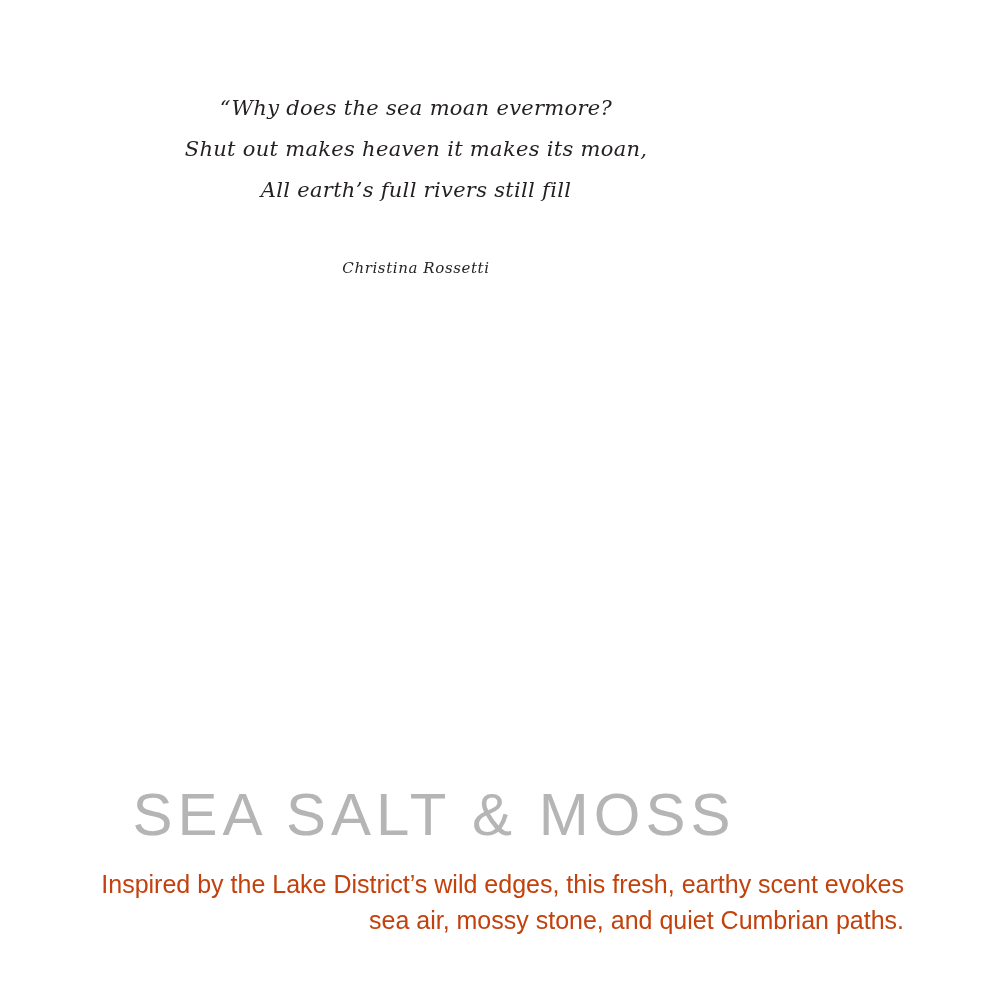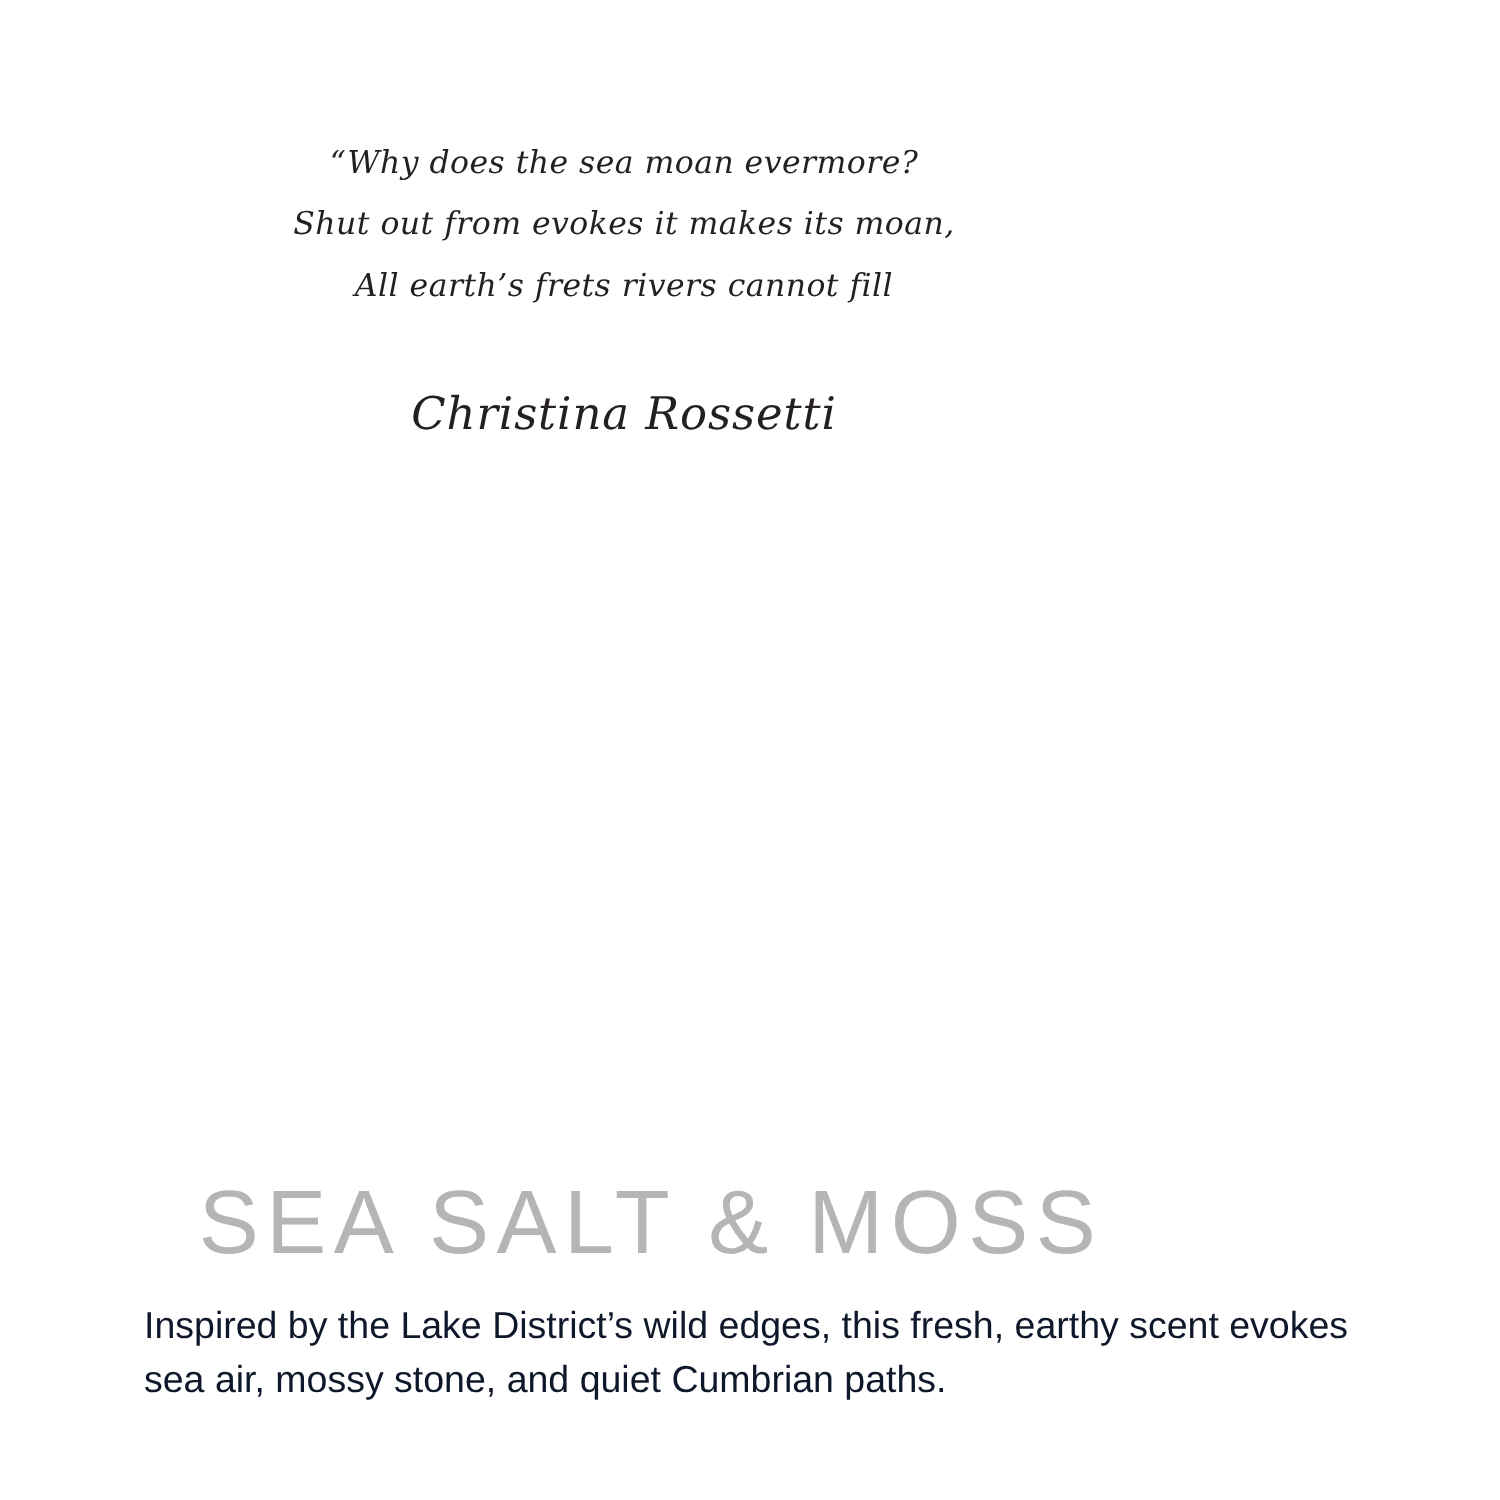--- a/index.html
+++ b/index.html
@@ -38,21 +38,21 @@
     line-height: 41px;
     letter-spacing: 0.3px;
     color: #241f20;
     white-space: nowrap;
   }
 
   .poem-attrib {
     margin-top: 48px;
     font-family: "DejaVu Serif", "Liberation Serif", serif;
     font-style: italic;
-    font-size: 30px;
+    font-size: 15px;
     letter-spacing: 0.6px;
     color: #241f20;
   }
 
   
   .product-title {
     position: absolute;
     top: 782px;
     left: 0;
     width: 868px;
@@ -65,36 +65,36 @@
     line-height: 66px;
     white-space: nowrap;
   }
 
   
   .product-description {
     position: absolute;
     top: 866px;
     left: 96px;
     width: 808px;
-    text-align: left;
+    text-align: right;
     font-family: "Liberation Sans", sans-serif;
     font-size: 25px;
     line-height: 36px;
-    color: #0f172a;
+    color: #c2410c;
   }
 </style>
 </head>
 <body>
 
 <div class="page">
 
   <div class="poem-block">
     <div class="poem-line">“Why does the sea moan evermore?</div>
-    <div class="poem-line">Shut out from evokes it makes its moan,</div>
-    <div class="poem-line">All earth’s frets rivers cannot fill</div>
+    <div class="poem-line">Shut out makes heaven it makes its moan,</div>
+    <div class="poem-line">All earth’s full rivers still fill</div>
     <div class="poem-attrib">Christina Rossetti</div>
   </div>
 
   <div class="product-title">SEA SALT &amp; MOSS</div>
 
   <div class="product-description">Inspired by the Lake District’s wild edges, this fresh, earthy scent evokes sea air, mossy stone, and quiet Cumbrian paths.</div>
 
 </div>
 
 </body></html>

